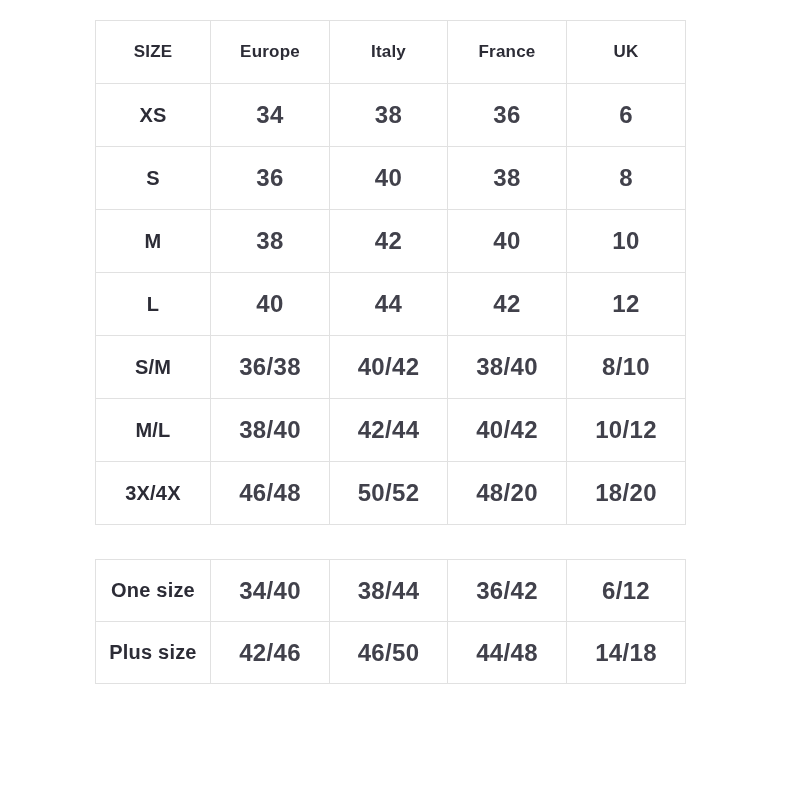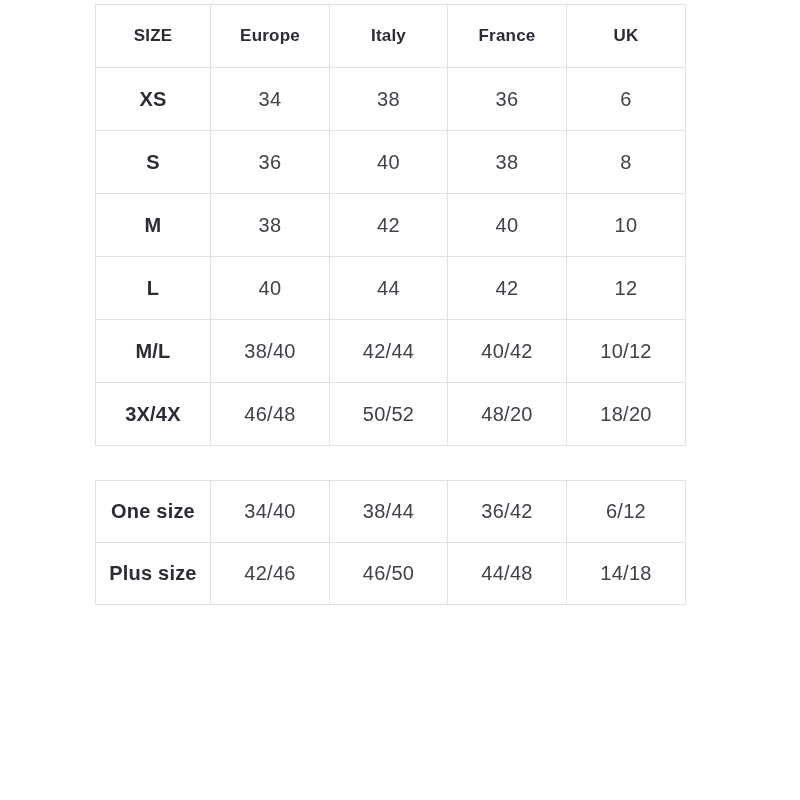--- a/index.html
+++ b/index.html
@@ -17,20 +17,21 @@
       background: #ffffff;
       box-sizing: border-box;
       padding: 4px 0 0 95px;
       overflow: hidden;
     }
     table.size-table {
       border-collapse: collapse;
       table-layout: fixed;
       width: 590px;
       background: #ffffff;
+      margin-top: 16px;
     }
     table.size-table col.c-size   { width: 115px; }
     table.size-table col.c-europe { width: 119px; }
     table.size-table col.c-italy  { width: 118px; }
     table.size-table col.c-france { width: 119px; }
     table.size-table col.c-uk     { width: 119px; }
     table.size-table th,
     table.size-table td {
       border: 1px solid #e1e1e1;
       text-align: center;
@@ -45,22 +46,22 @@
       color: #2c2c36;
       letter-spacing: 0.2px;
     }
     table.size-table tbody th {
       font-size: 20px;
       font-weight: 700;
       color: #2c2c36;
       letter-spacing: 0.2px;
     }
     table.size-table td {
-      font-size: 20px;
-      font-weight: 400;
+      font-size: 24px;
+      font-weight: 700;
       color: #41414b;
       letter-spacing: 0.3px;
     }
     table.special-table {
       margin-top: 34px;
     }
     table.special-table th,
     table.special-table td {
       height: 61px;
     }
@@ -110,20 +111,27 @@
         <td>10</td>
       </tr>
       <tr>
         <th>L</th>
         <td>40</td>
         <td>44</td>
         <td>42</td>
         <td>12</td>
       </tr>
       <tr>
+        <th>S/M</th>
+        <td>36/38</td>
+        <td>40/42</td>
+        <td>38/40</td>
+        <td>8/10</td>
+      </tr>
+      <tr>
         <th>M/L</th>
         <td>38/40</td>
         <td>42/44</td>
         <td>40/42</td>
         <td>10/12</td>
       </tr>
       <tr>
         <th>3X/4X</th>
         <td>46/48</td>
         <td>50/52</td>

